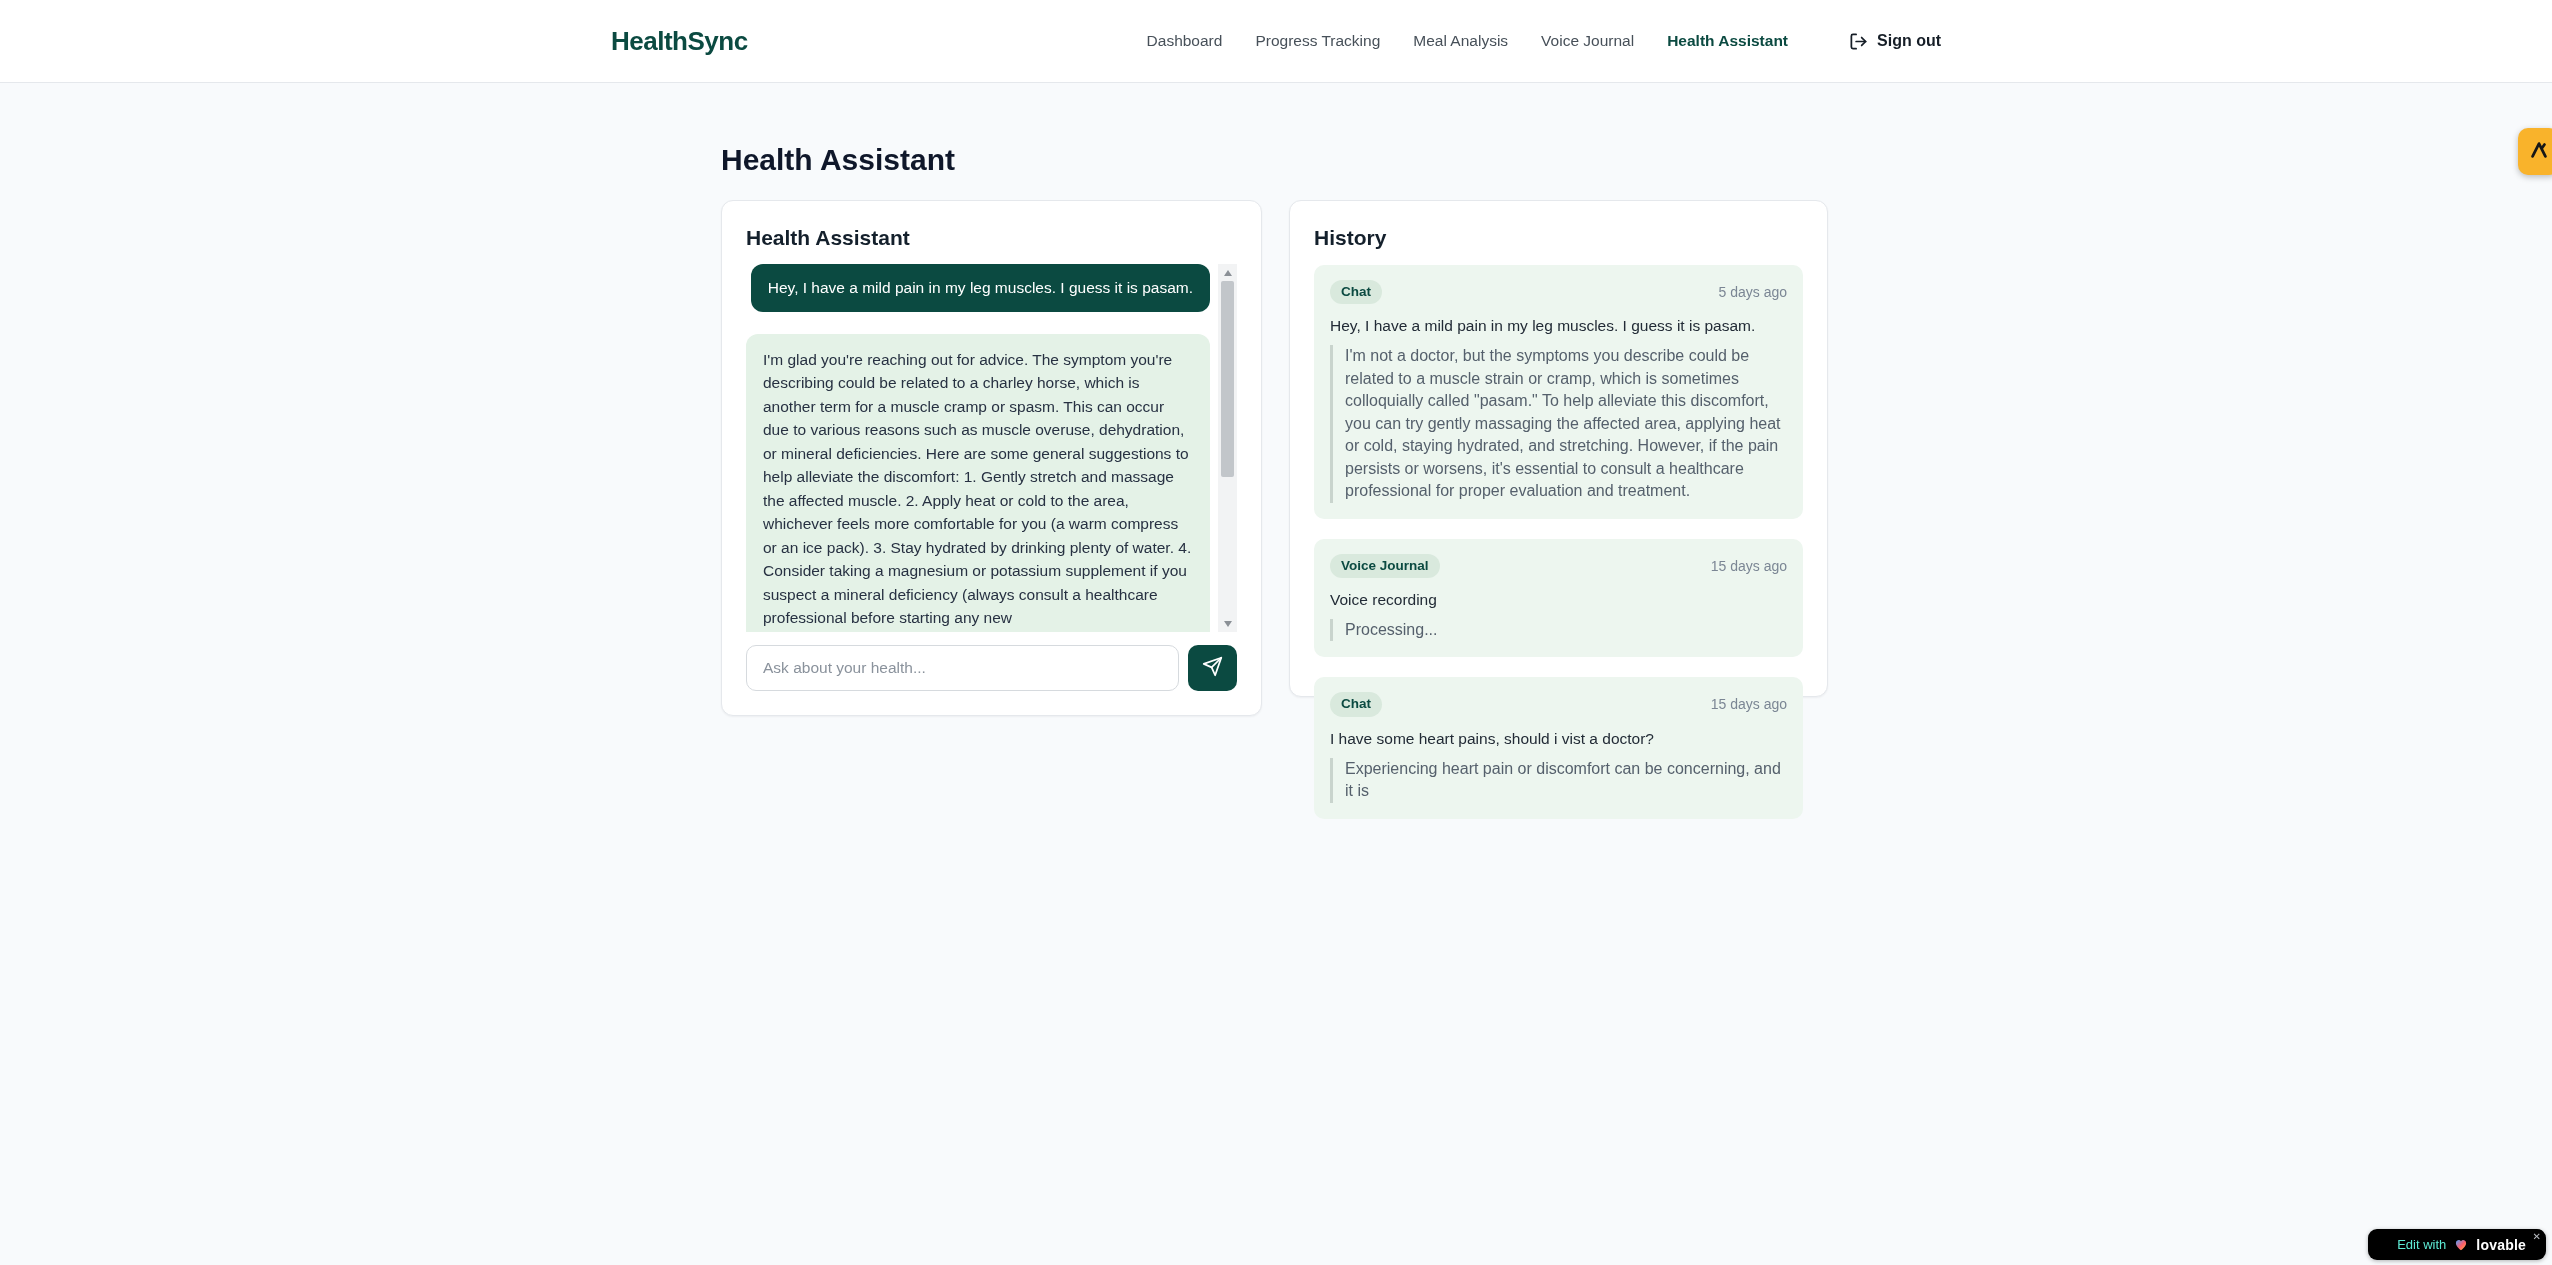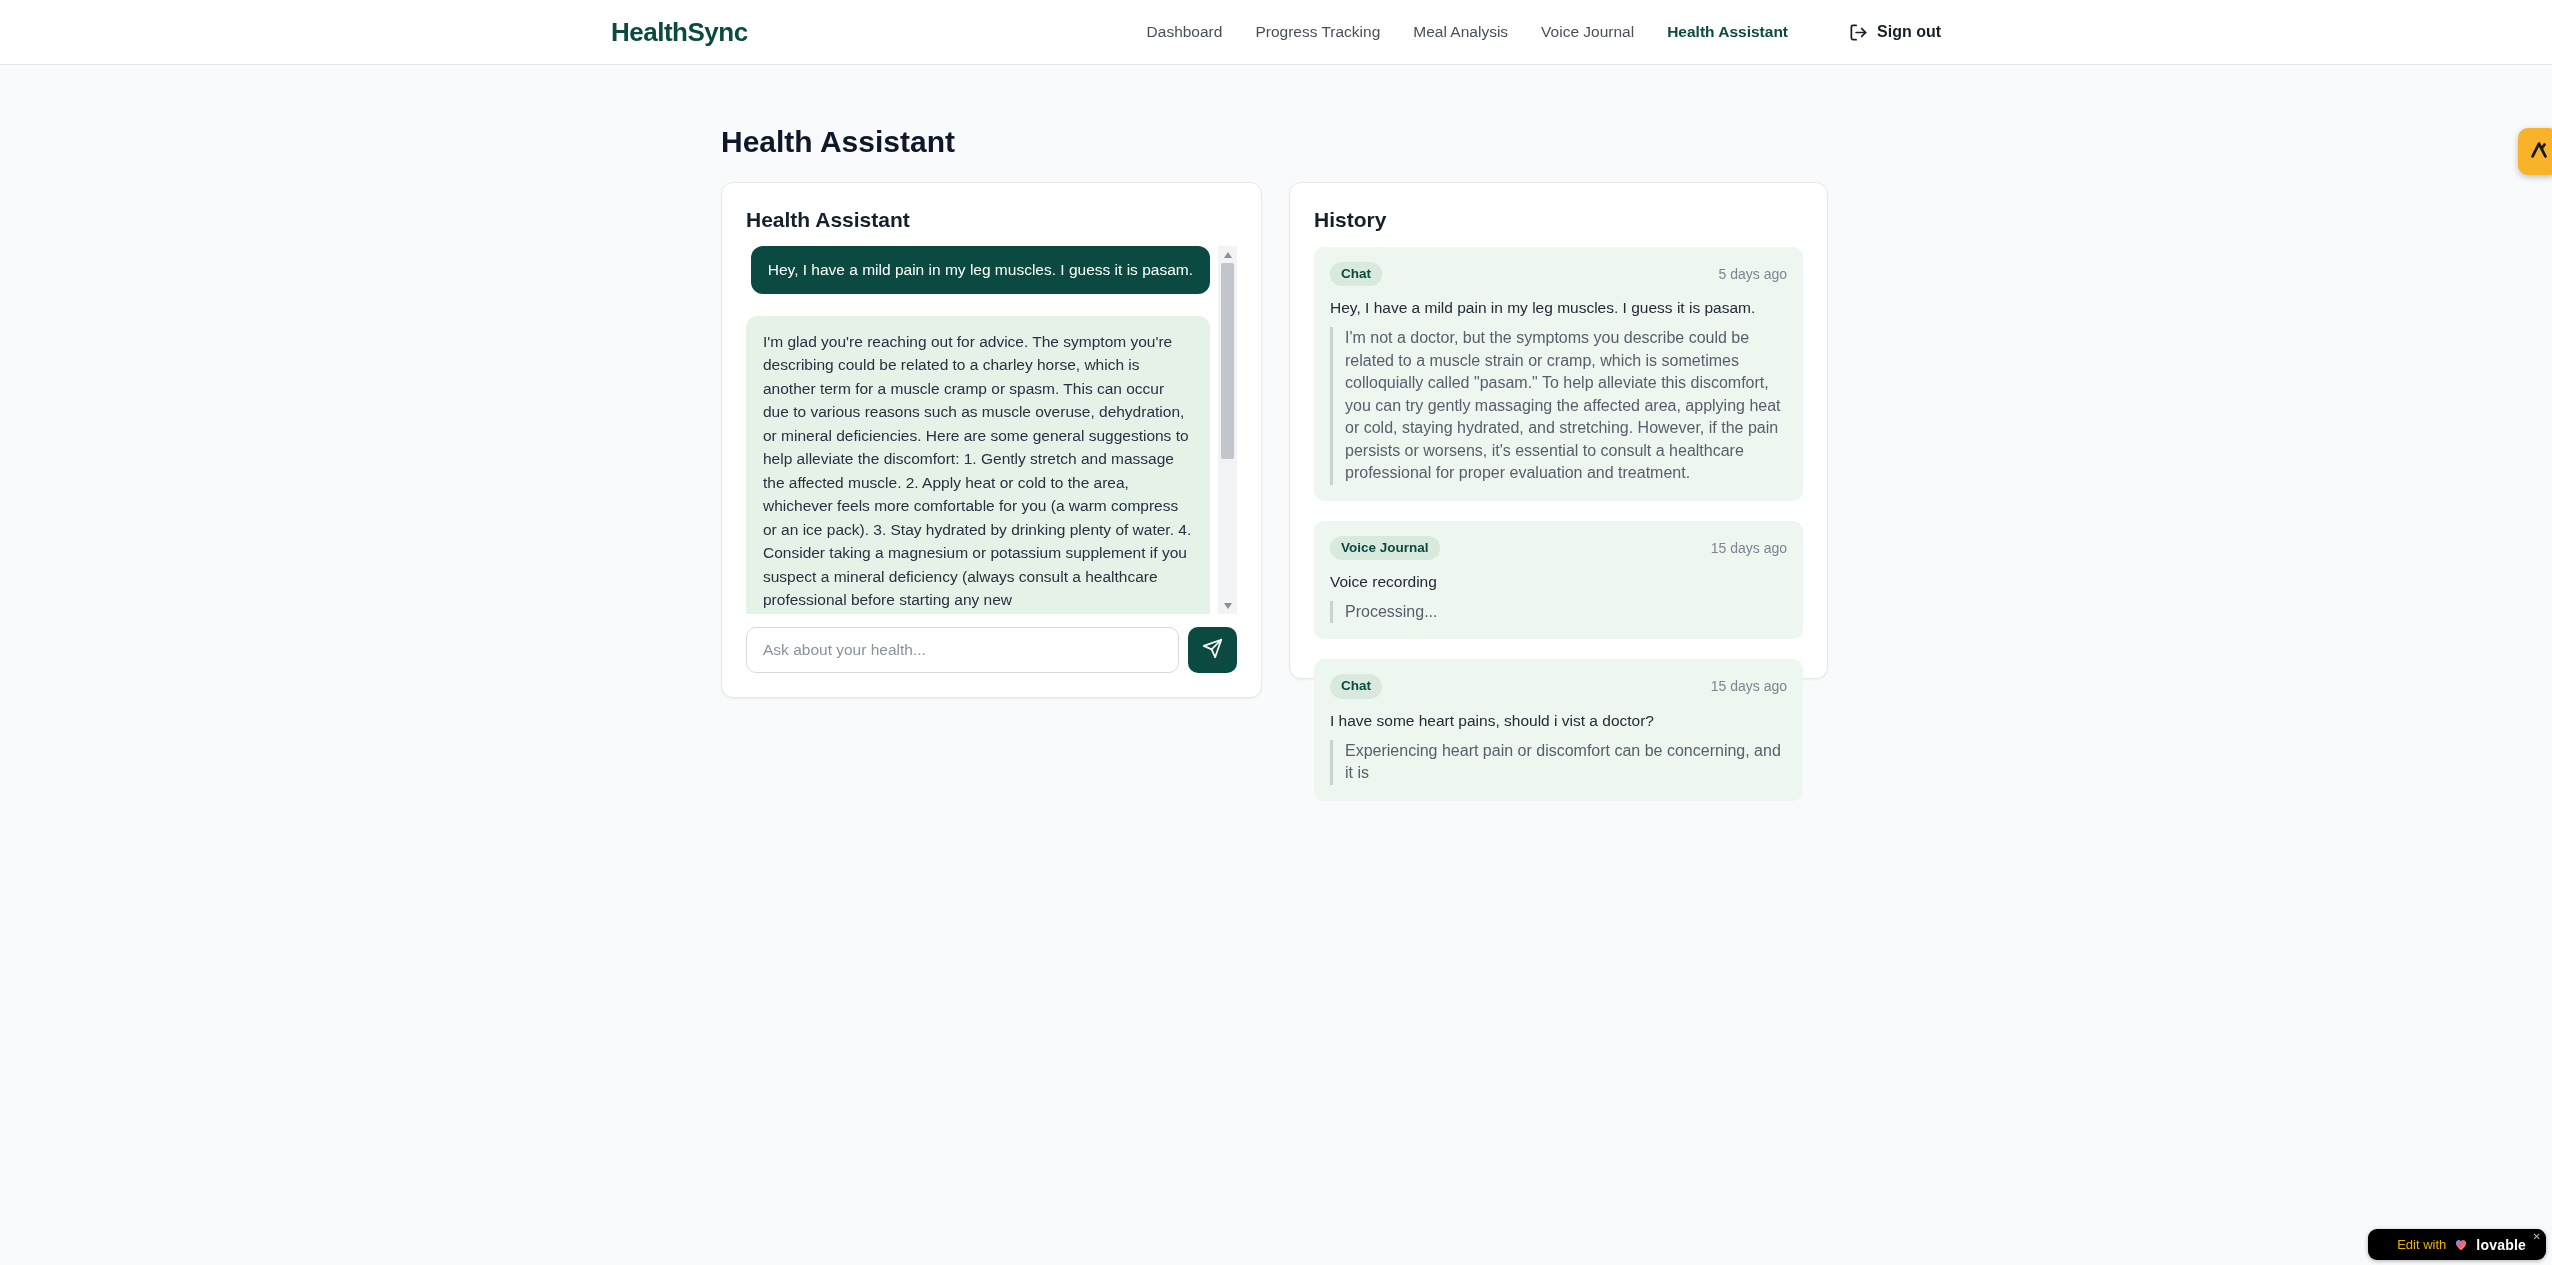--- a/index.html
+++ b/index.html
@@ -14,21 +14,21 @@
   *{box-sizing:border-box;margin:0;padding:0;}
   html,body{width:2552px;height:1265px;overflow:hidden;}
   body{
     font-family:"Liberation Sans",sans-serif;
     background:var(--page-bg);
     color:#1f2937;
     position:relative;
   }
   
   .header{
-    height:65px;background:#ffffff;border-bottom:1px solid var(--border-color);
+    height:83px;background:#ffffff;border-bottom:1px solid var(--border-color);
     display:flex;align-items:center;
   }
   .header-inner{
     width:1330px;margin:0 auto;display:flex;align-items:center;justify-content:space-between;
   }
   .logo{font-size:26px;font-weight:700;color:var(--primary-teal);letter-spacing:-0.5px;cursor:pointer;}
   .nav{display:flex;align-items:center;gap:27px;}
   .nav a{font-size:15.5px;color:#475059;text-decoration:none;font-weight:500;cursor:pointer;padding-left:6px;}
   .nav a.active{color:var(--primary-teal);font-weight:700;}
   .signout{display:flex;align-items:center;gap:9px;margin-left:34px;cursor:pointer;}
@@ -93,21 +93,21 @@
   .amber-fab{
     position:absolute;top:128px;right:-7px;width:41px;height:47px;border-radius:10px;
     background:var(--amber-badge);display:flex;align-items:center;justify-content:center;
     cursor:pointer;box-shadow:0 2px 6px rgba(0,0,0,.25);
   }
   .lovable-pill{
     position:absolute;right:6px;bottom:5px;height:31px;background:#000;border-radius:9px;
     display:flex;align-items:center;gap:7px;padding:0 20px 0 13px;cursor:pointer;
     box-shadow:0 1px 4px rgba(0,0,0,.3);
   }
-  .lovable-pill .edit-with{color:#eab308;font-size:13px;margin-left:16px;}
+  .lovable-pill .edit-with{color:#5eead4;font-size:13px;margin-left:16px;}
   .lovable-pill .brand{color:#ffffff;font-size:14px;font-weight:800;letter-spacing:.2px;}
   .lovable-close{
     position:absolute;top:3px;right:5px;color:#b9bdc2;font-size:10px;line-height:10px;cursor:pointer;
   }
 </style>
 </head>
 <body>
 
 <div class="header">
   <div class="header-inner">

